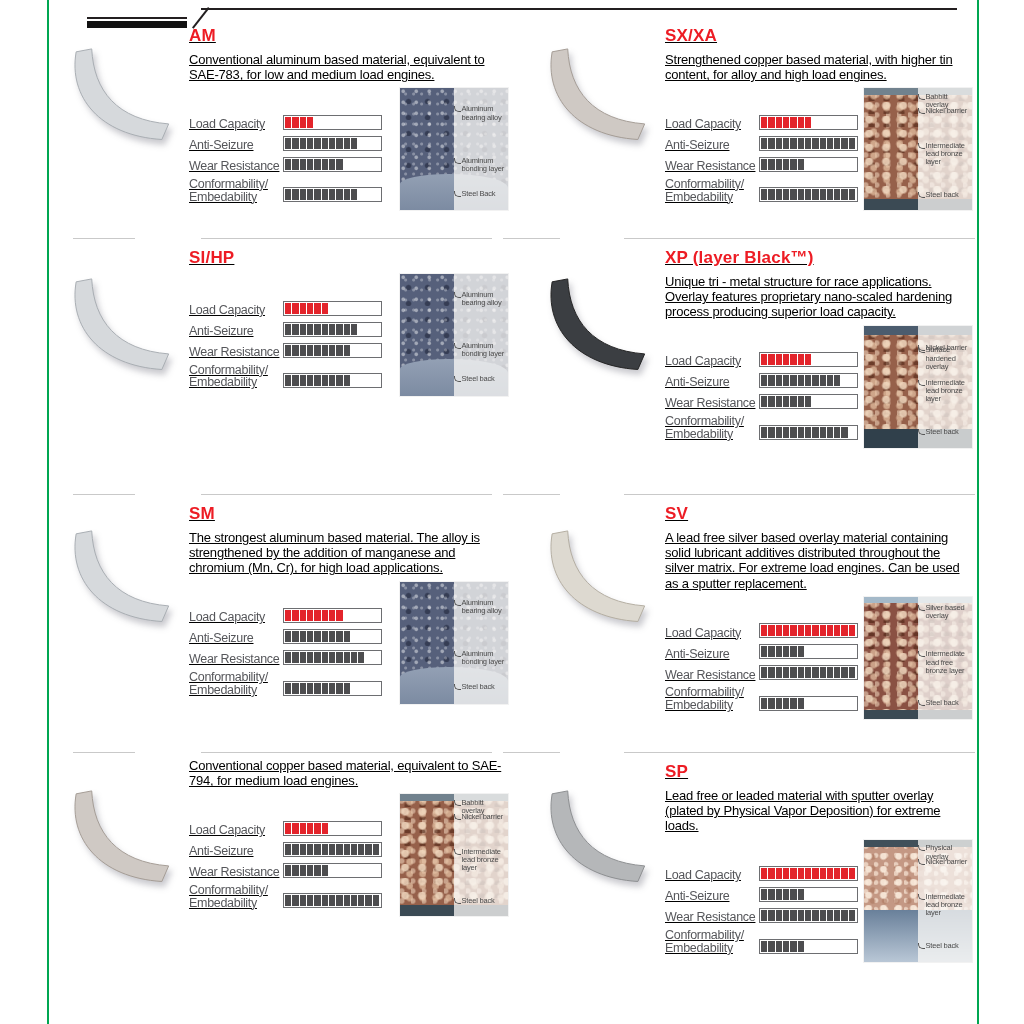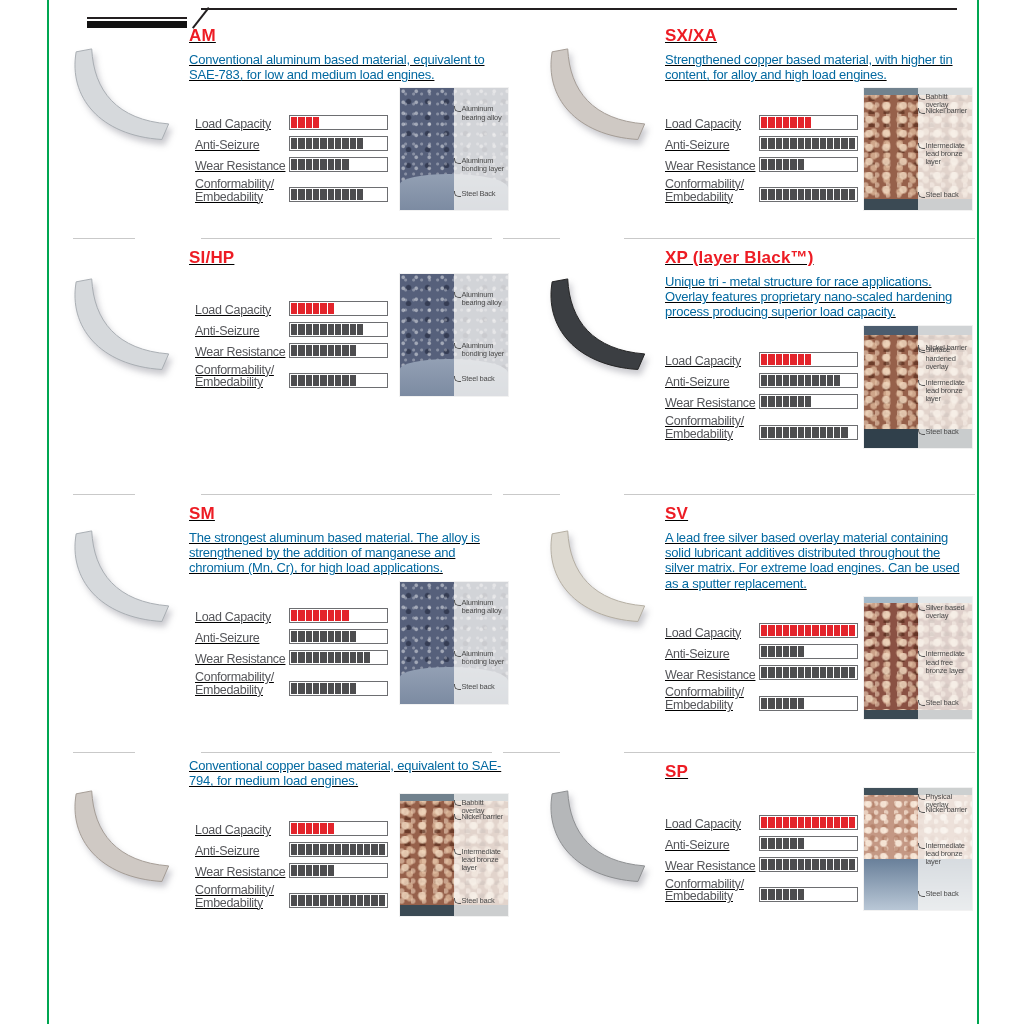--- a/index.html
+++ b/index.html
@@ -29,26 +29,26 @@
   .shell{width:118px;height:112px;filter:drop-shadow(3px 5px 3px rgba(40,40,60,.25));}
   .shell path{fill:#cfd3d6;stroke:#9fa4a9;stroke-width:1;}
   .shell.m-aluminum path{fill:#d6d9dc;stroke:#a8adb2;}
   .shell.m-copper path{fill:#cfc9c4;stroke:#a39b94;}
   .shell.m-dark path{fill:#3b3e42;stroke:#222;}
   .shell.m-silver path{fill:#ddd9d0;stroke:#b3ada0;}
   .shell.m-gray path{fill:#b5b7b9;stroke:#8c8e90;}
 
   .content{position:relative;flex:1;padding:2px 4px 0 0;}
   .sec-title{margin:4px 0 6px 0;font-size:17px;font-weight:600;color:#ed1c24;letter-spacing:.2px;}
-  .desc{margin:0 0 6px 0;font-size:13px;line-height:1.17;color:#0369a1;max-width:322px;
+  .desc{margin:0 0 6px 0;font-size:13px;line-height:1.17;color:#000000;max-width:322px;
     letter-spacing:-.2px;}
 
   .bottom-row{display:flex;align-items:flex-end;}
   .ratings{flex:1;padding-bottom:2px;}
-  .rrow{display:flex;align-items:flex-end;margin-bottom:5px;justify-content:center;}
+  .rrow{display:flex;align-items:flex-end;margin-bottom:5px;}
   .rlabel{flex:0 0 94px;font-size:12.5px;line-height:1.02;color:#55565a;letter-spacing:-.3px;white-space:pre-line;}
   .bar{flex:0 0 95px;height:11px;border:1px solid #6d6e71;background:#fff;display:flex;padding:1px;box-sizing:content-box;margin-bottom:1px;}
   .bar span{flex:1 1 0;margin-right:1px;}
   .bar span.f-red{background:#e3242b;} .bar span.f-dark{background:#4d4d4f;}
 
   
   .xsection{position:relative;flex:0 0 108px;height:122px;margin-left:6px;overflow:hidden;
     box-shadow:0 0 0 1px rgba(0,0,0,.05);}
   .tex{position:absolute;inset:0;}
   .tex.aluminum{background-color:#56607b;background-image:
@@ -811,20 +811,21 @@
     </div>
   </div>
         <div class="cell cell-right">
     <div class="bearing">
       <svg class="shell m-gray" viewBox="0 0 120 115" aria-hidden="true">
         <path d="M16,6 C8,52 40,92 104,96 L111,80 C58,76 34,46 32,3 Z"></path>
       </svg>
     </div>
     <div class="content">
       <h3 class="sec-title">SP</h3>
+      <p class="desc">Lead free or leaded material with sputter overlay (plated by Physical Vapor Deposition) for extreme loads.</p>
       <div class="bottom-row">
         <div class="ratings">
                 <div class="rrow">
                   <span class="rlabel">Load Capacity</span>
                   <div class="bar">
                     <span class="f-red"></span>
                     <span class="f-red"></span>
                     <span class="f-red"></span>
                     <span class="f-red"></span>
                     <span class="f-red"></span>

